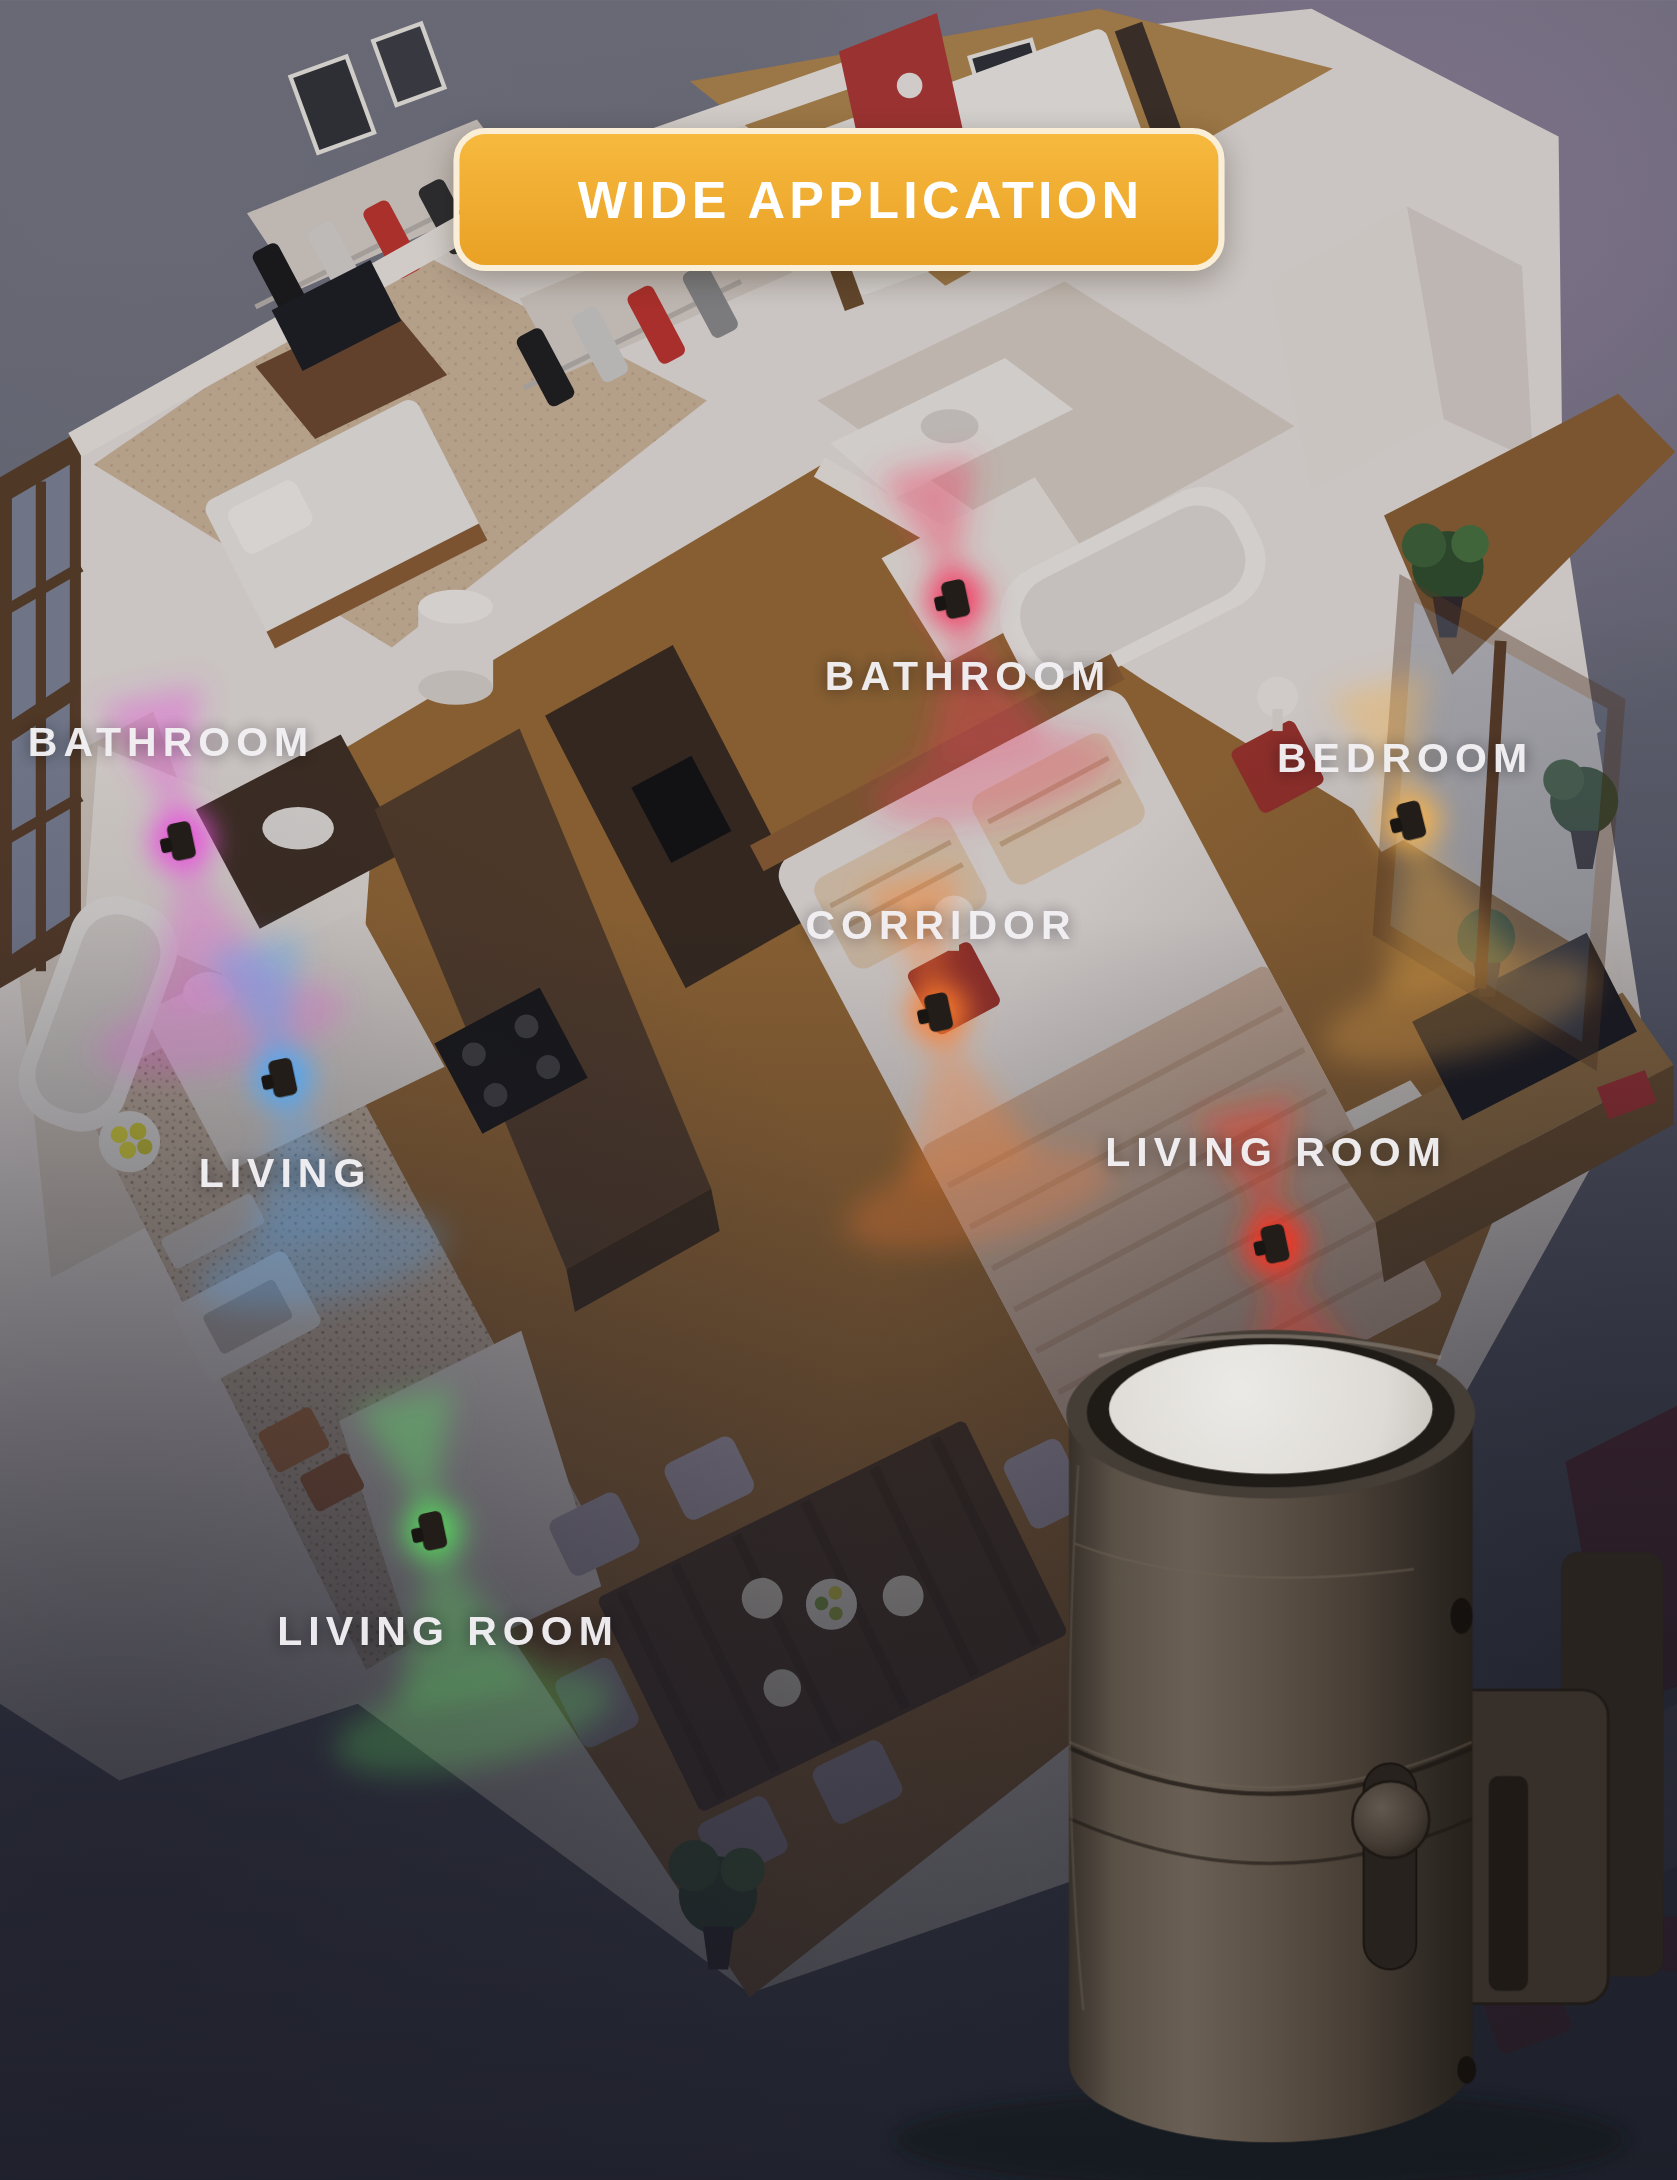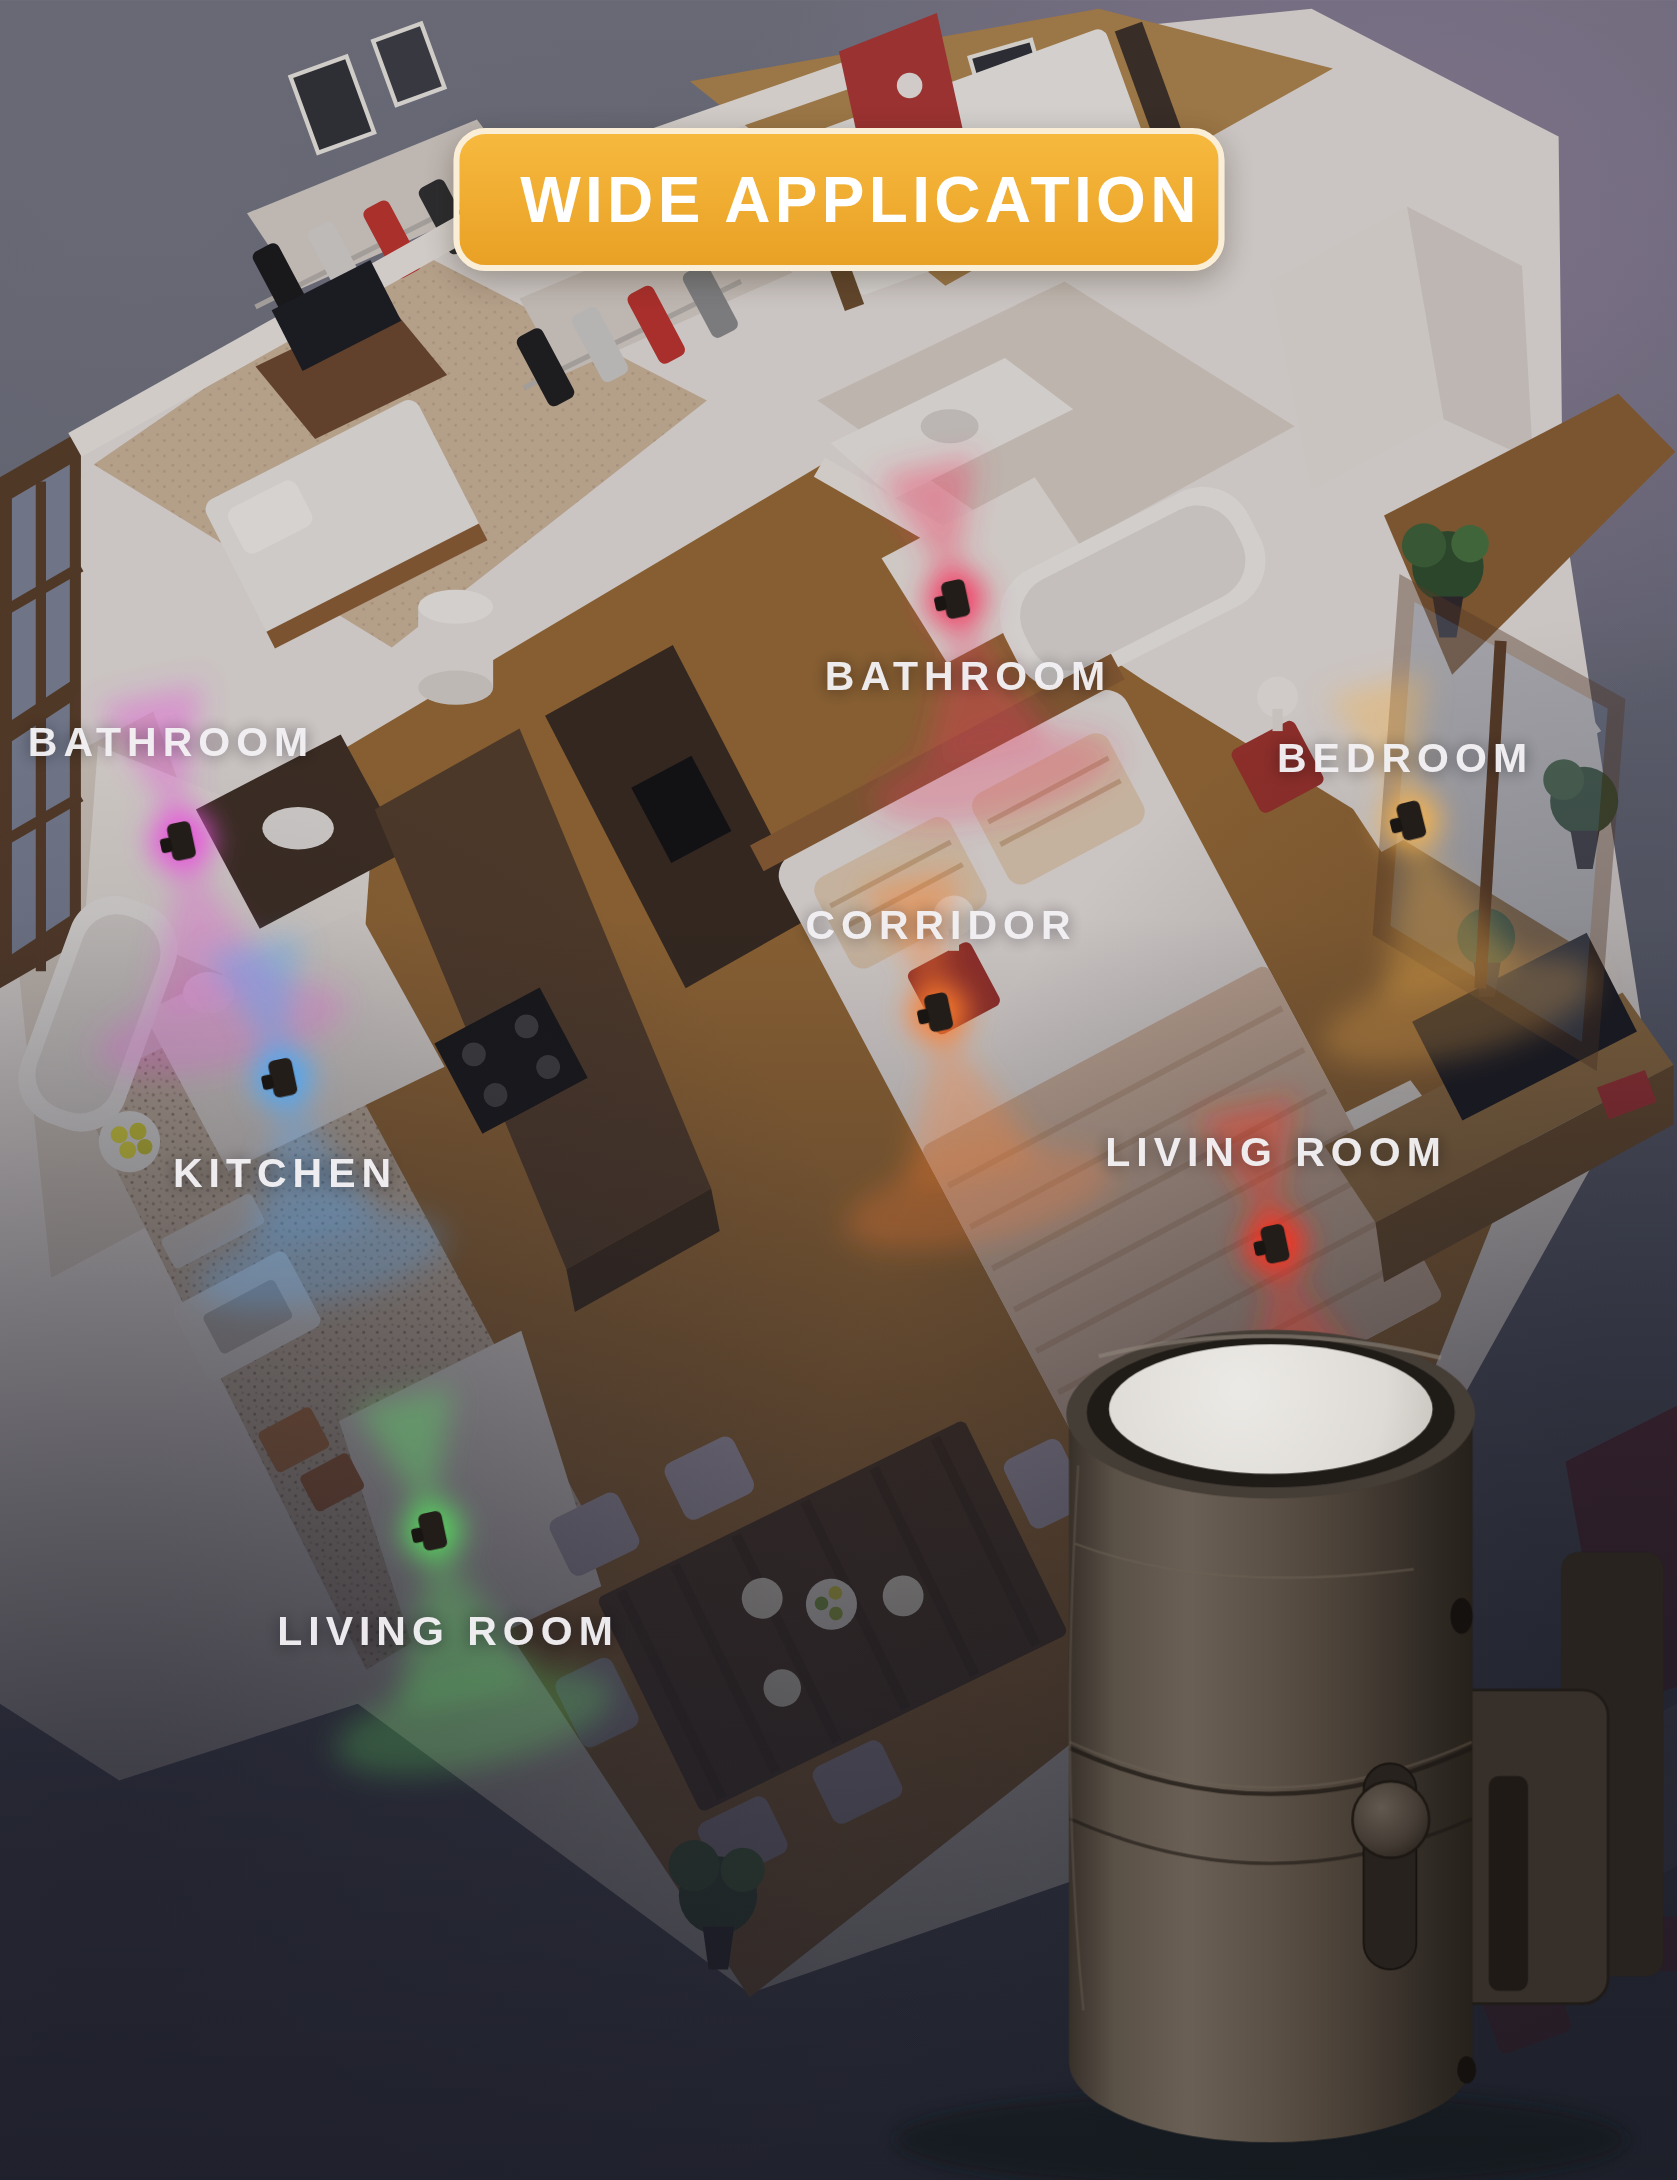--- a/index.html
+++ b/index.html
@@ -28,21 +28,21 @@
   #lbl-living-lounge{left:448px;top:1631px;}
   .app-badge{
     position:absolute;left:50%;top:128px;transform:translateX(-50%);
     width:771px;height:143px;box-sizing:border-box;z-index:6;
     border:6px solid var(--badge-border,#faeed6);border-radius:32px;
     background:linear-gradient(180deg,var(--badge-top,#f6b93e),var(--badge-bottom,#e9a125));
     display:flex;align-items:center;justify-content:center;
     box-shadow:0 8.5px 29px rgba(40,30,10,.30);
   }
   .app-badge span{
-    font-size:64px;font-weight:bold;letter-spacing:4.3px;
+    font-size:52px;font-weight:bold;letter-spacing:4.3px;
     color:var(--badge-text,#ffffff);
     padding-left:44px;
   }
   .cone1{fill:var(--glow,#fff);opacity:.40;}
   .cone2{fill:var(--glow,#fff);opacity:.32;}
   .pool{fill:var(--glow,#fff);opacity:.26;}
   .core{fill:var(--glow,#fff);opacity:.95;}
   .fixture{fill:#221d19;}
   .fixture-nub{fill:#191512;}
 </style>
@@ -424,18 +424,18 @@
 </svg>
 
 <div class="app-badge">
   <span>WIDE APPLICATION</span>
 </div>
 
 <div class="room-label" id="lbl-bathroom-left">BATHROOM</div>
 <div class="room-label" id="lbl-bathroom-main">BATHROOM</div>
 <div class="room-label" id="lbl-bedroom">BEDROOM</div>
 <div class="room-label" id="lbl-corridor">CORRIDOR</div>
-<div class="room-label" id="lbl-kitchen">KITCHEN</div>
+<div class="room-label" id="lbl-kitchen">LIVING</div>
 <div class="room-label" id="lbl-living-tv">LIVING ROOM</div>
 <div class="room-label" id="lbl-living-lounge">LIVING ROOM</div>
 
 </div>
 
 
 </body></html>

